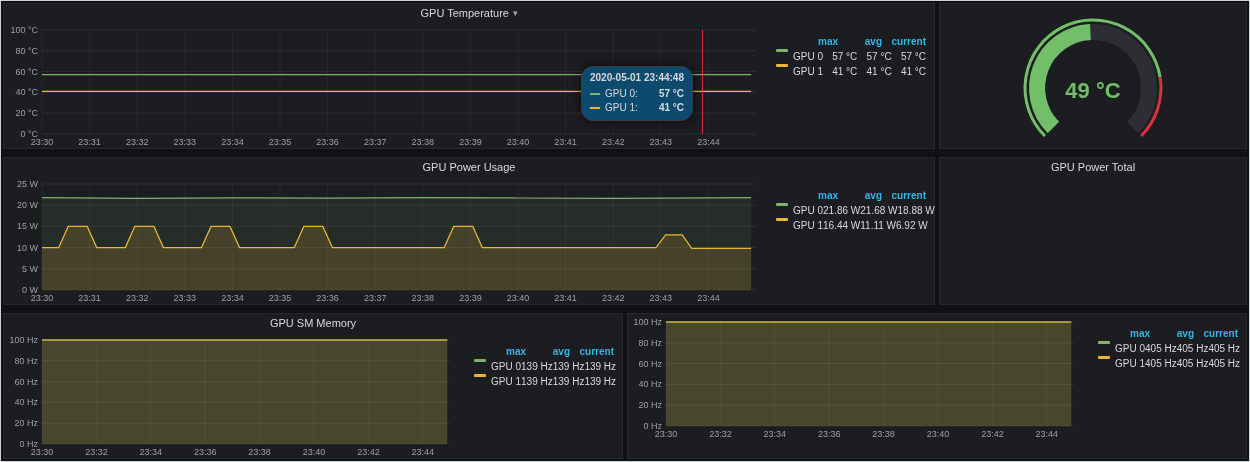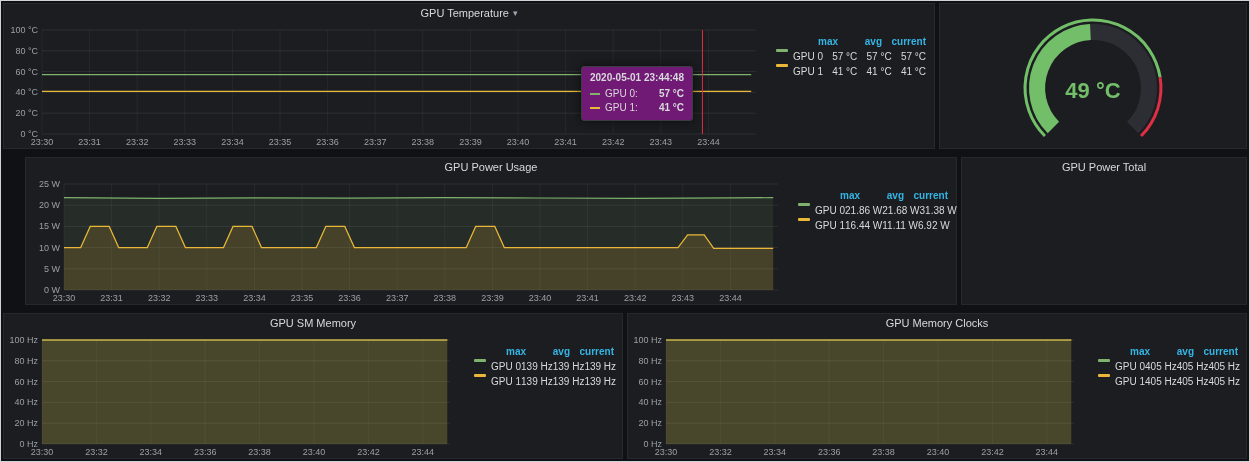--- a/index.html
+++ b/index.html
@@ -2,21 +2,21 @@
 <html><head>
 <meta charset="utf-8">
 <style>
   * { box-sizing: border-box; margin: 0; padding: 0; }
   html, body { width: 1250px; height: 462px; background: #ffffff; overflow: hidden;
     font-family: "Liberation Sans", sans-serif; }
   .frame { width: 1250px; height: 462px; border: 1px solid #cfd2d6; background: #101114;
     padding: 2px; display: flex; flex-direction: column; gap: 8px; }
   .row { display: flex; gap: 4px; }
   .row1 { height: 148px; }
-  .row2 { height: 150px; margin-left: 22px; }
+  .row2 { height: 150px; }
   .row3 { height: 150px; }
   .panel { background: #1c1d20; border: 1px solid #27282b; display: flex; flex-direction: column; position: relative; }
   .p-wide { width: 932px; }
   .p-gauge { flex: 1; }
   .p-half { flex: 1; }
   .panel-header { height: 18px; display: flex; align-items: center; justify-content: center;
     font-size: 11px; font-weight: 500; color: #d8d9da; cursor: pointer; flex: 0 0 18px; }
   .panel-header .caret { color: #9fa7b3; font-size: 9px; margin-left: 4px; }
   .panel-body { flex: 1; display: flex; padding: 0 2px; min-height: 0; }
   .chart-wrap { position: relative; flex: 1; }
@@ -27,21 +27,21 @@
   .legend { width: 168px; padding: 12px 6px 0 0; font-size: 10px; color: #d8d9da; }
   .legend.sm { width: 158px; }
   .lg-row { display: flex; align-items: center; line-height: 15px; }
   .lg-name { flex: 1; display: flex; align-items: flex-start; gap: 5px; padding-left: 12px; cursor: pointer; white-space: nowrap; }
   .lg-name i { width: 12px; height: 3px; border-radius: 1px; display: inline-block; }
   .lg-val { width: 44px; text-align: right; white-space: nowrap; }
   .lg-head .lg-val { font-weight: bold; cursor: pointer; }
 
   
   .tooltip { position: absolute; left: 575px; top: 44px; min-width: 112px; z-index: 5;
-    background: #701a75; border: 1px solid #3c3d42; border-radius: 3px; padding: 5px 8px;
+    background: #0c4a6e; border: 1px solid #3c3d42; border-radius: 12px; padding: 5px 8px;
     font-size: 10px; color: #d8d9da; box-shadow: 0 0 12px rgba(0,0,0,0.6); }
   .tt-time { font-weight: bold; margin-bottom: 4px; white-space: nowrap; }
   .tt-row { display: flex; align-items: center; gap: 5px; line-height: 14px; }
   .tt-row i { width: 10px; height: 2px; display: inline-block; }
   .tt-val { font-weight: bold; margin-left: auto; padding-left: 10px; }
 
   .gauge-body { align-items: center; justify-content: center; }
 </style>
 </head>
 <body>
@@ -215,21 +215,21 @@
             <div class="lg-row lg-head">
               <span class="lg-name"></span>
               <span class="lg-val" style="color:#33b5e5">max</span>
               <span class="lg-val" style="color:#33b5e5">avg</span>
               <span class="lg-val" style="color:#33b5e5">current</span>
             </div>
             <div class="lg-row">
               <span class="lg-name"><i style="background:#7eb26d"></i>GPU 0</span>
               <span class="lg-val">21.86 W</span>
               <span class="lg-val">21.68 W</span>
-              <span class="lg-val">31.38 W</span>
+              <span class="lg-val">18.88 W</span>
             </div>
             <div class="lg-row">
               <span class="lg-name"><i style="background:#eab839"></i>GPU 1</span>
               <span class="lg-val">16.44 W</span>
               <span class="lg-val">11.11 W</span>
               <span class="lg-val">6.92 W</span>
             </div>
           </aside>
       </div>
     </section>
@@ -300,23 +300,20 @@
               <span class="lg-name"><i style="background:#eab839"></i>GPU 1</span>
               <span class="lg-val">139 Hz</span>
               <span class="lg-val">139 Hz</span>
               <span class="lg-val">139 Hz</span>
             </div>
           </aside>
       </div>
     </section>
 
     <section class="panel p-half">
-      <header class="panel-header">
-        <span>GPU Memory Clocks</span>
-      </header>
       <div class="panel-body">
         <div class="chart-wrap">
           <svg width="452" height="126">
               <line x1="36" y1="8" x2="36" y2="112" stroke="rgba(255,255,255,0.05)"></line>
               <text x="36" y="123" text-anchor="middle" font-size="9" fill="#9aa0a6">23:30</text>
               <line x1="90.4" y1="8" x2="90.4" y2="112" stroke="rgba(255,255,255,0.05)"></line>
               <text x="90.4" y="123" text-anchor="middle" font-size="9" fill="#9aa0a6">23:32</text>
               <line x1="144.8" y1="8" x2="144.8" y2="112" stroke="rgba(255,255,255,0.05)"></line>
               <text x="144.8" y="123" text-anchor="middle" font-size="9" fill="#9aa0a6">23:34</text>
               <line x1="199.20000000000002" y1="8" x2="199.20000000000002" y2="112" stroke="rgba(255,255,255,0.05)"></line>

